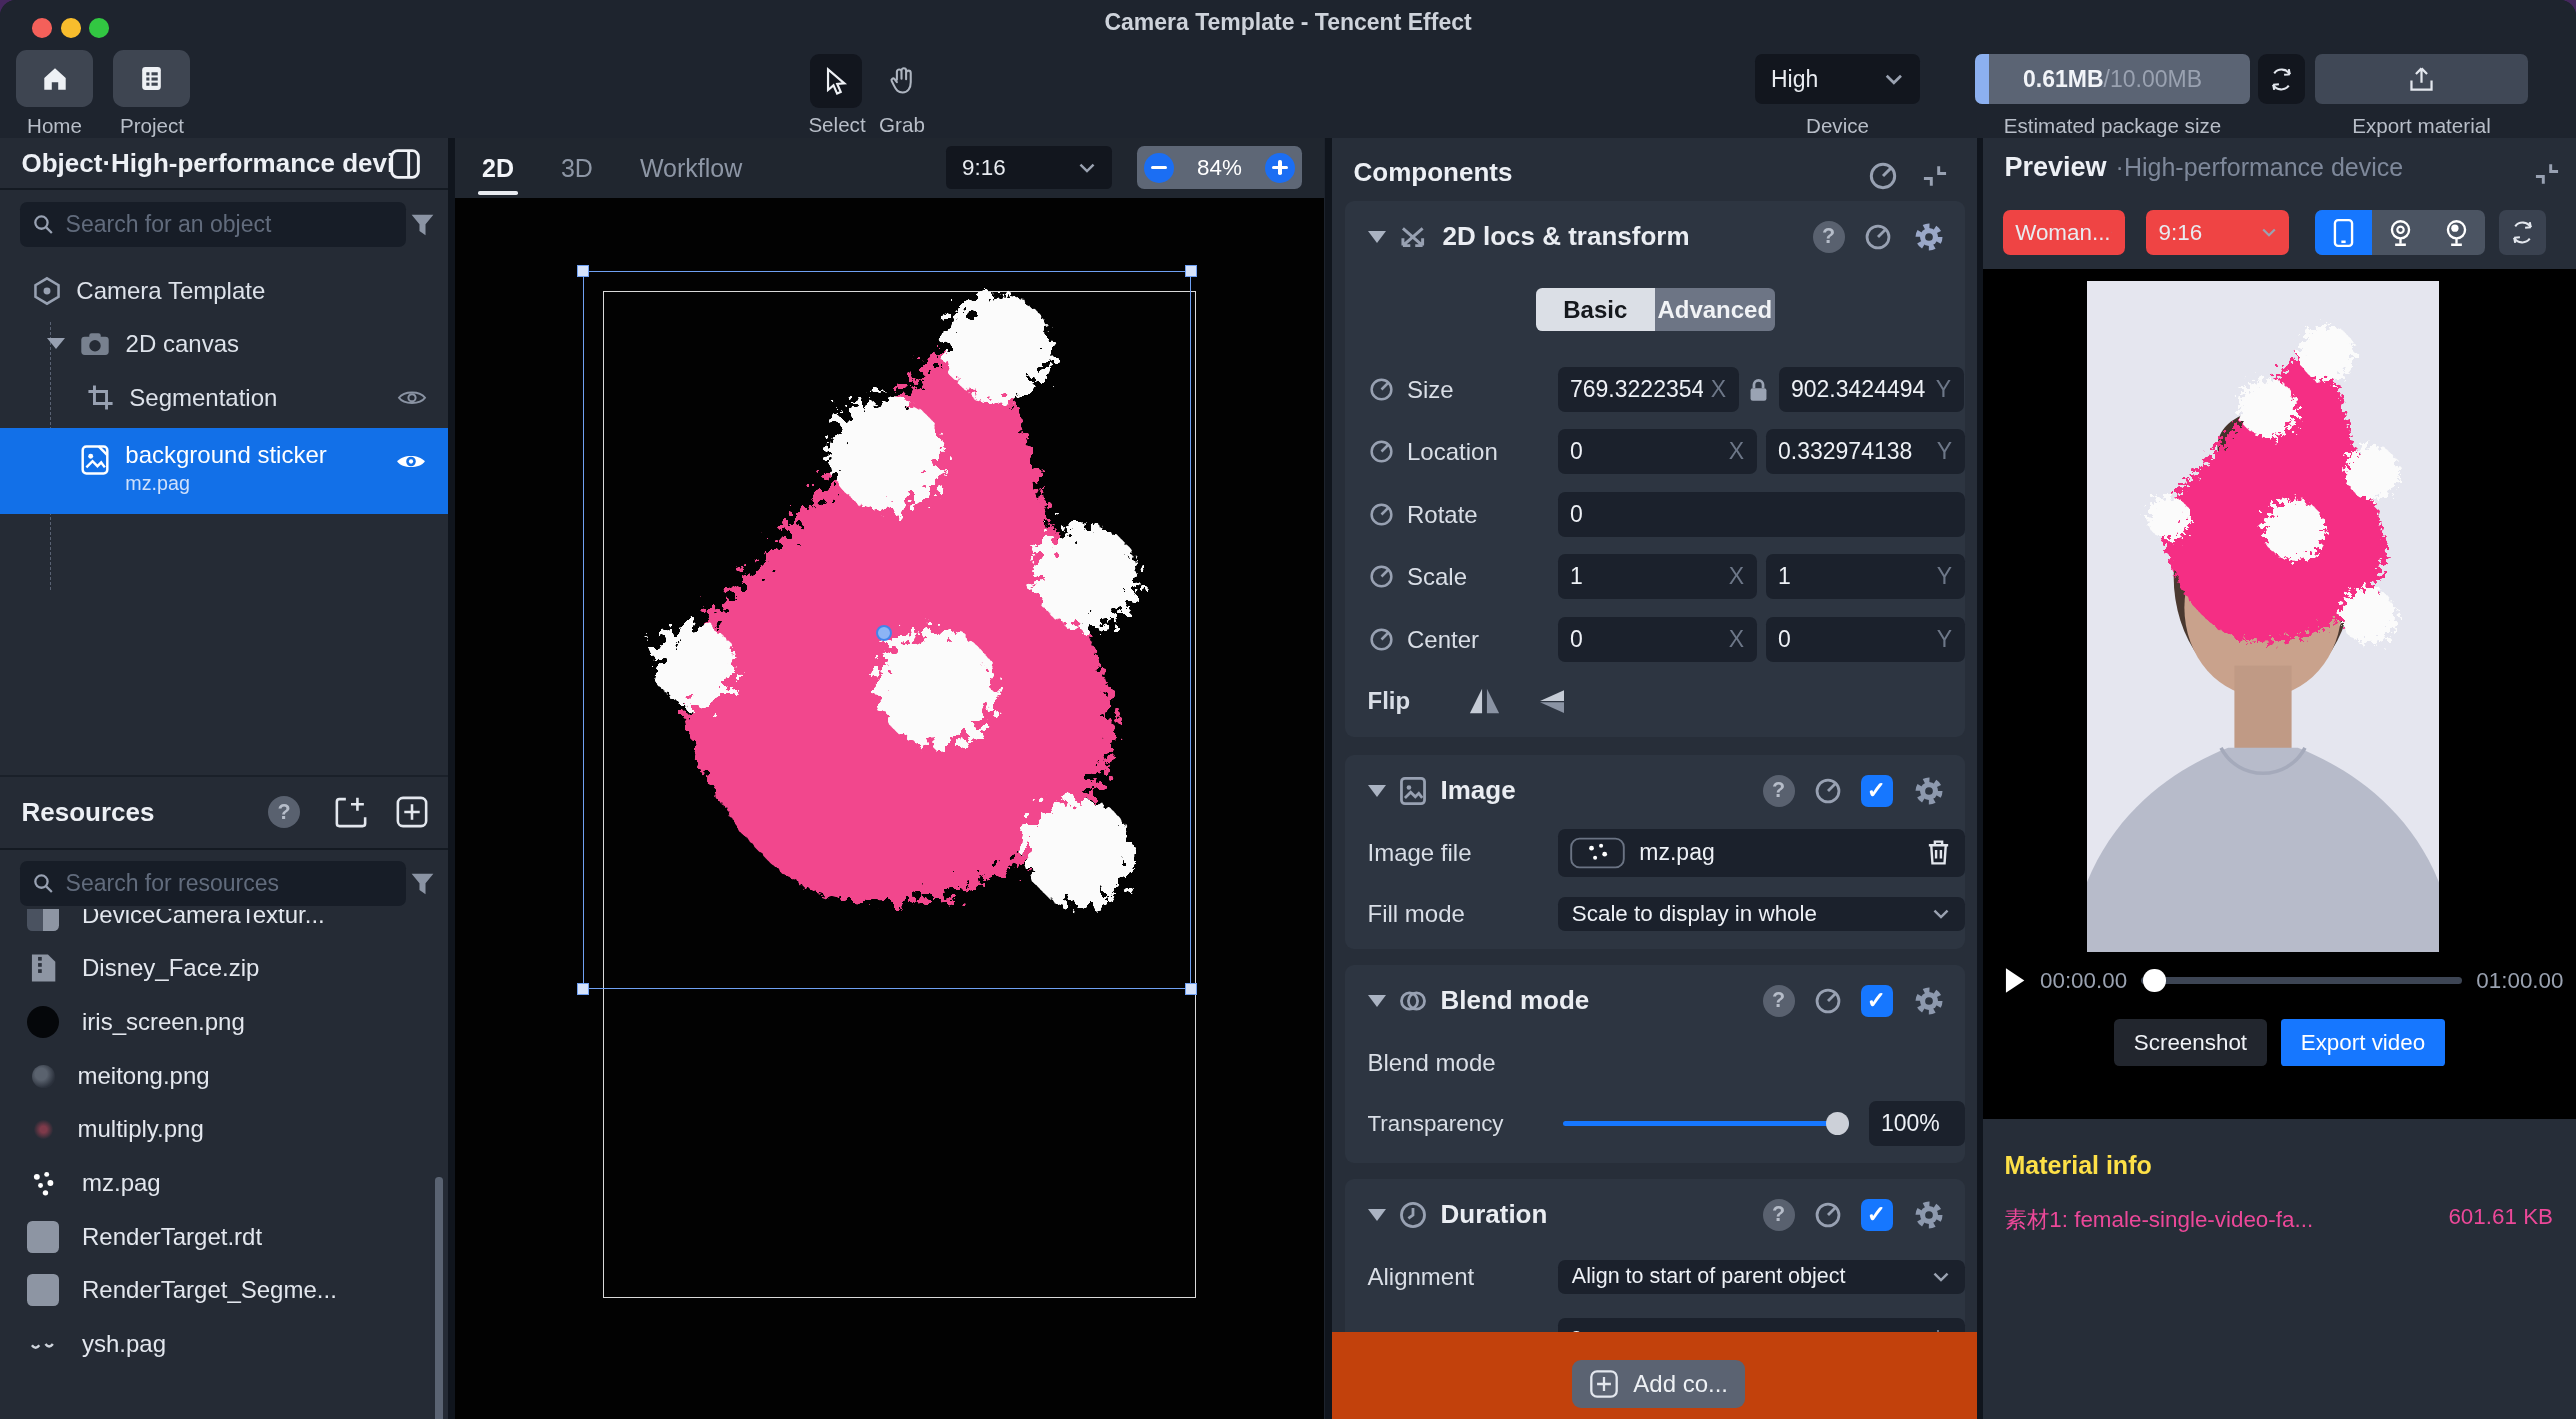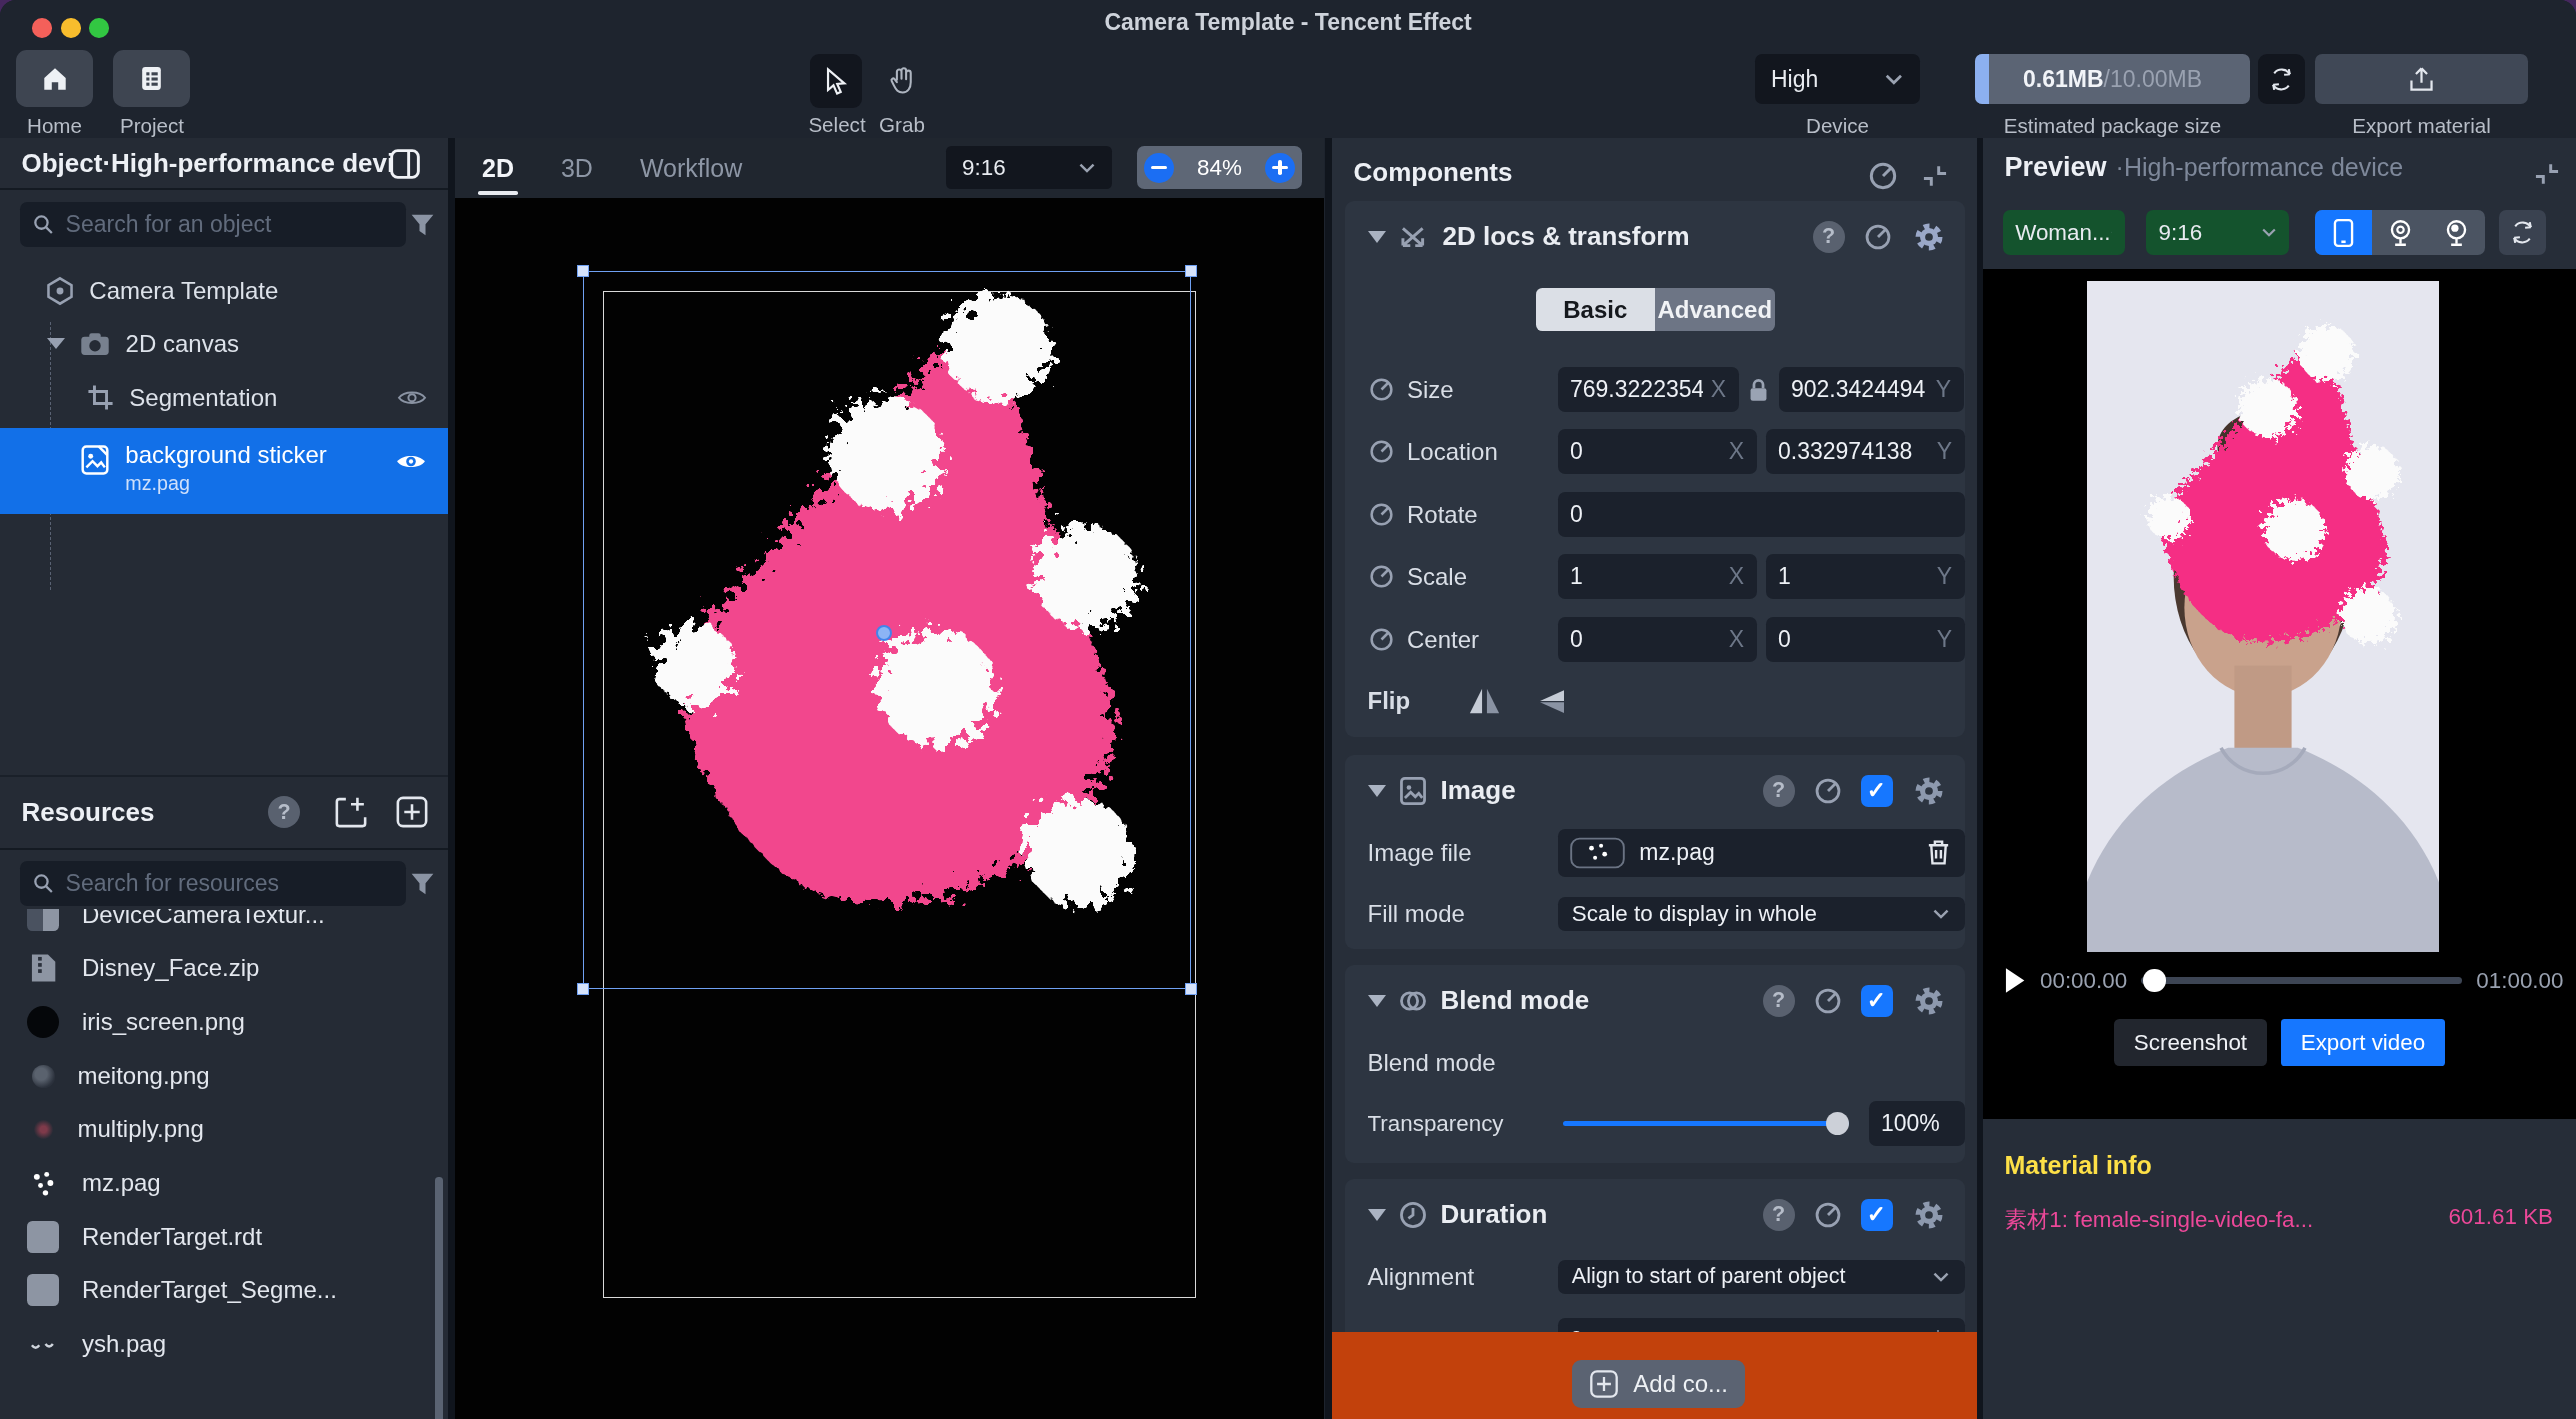--- a/index.html
+++ b/index.html
@@ -75,21 +75,21 @@
   .seg .a { flex:1; display:flex; align-items:center; justify-content:center; background:#6d7585; color:#f1f3f6; }
   .selbox { background:#1b212c; border-radius:7.2px; height:34px; display:flex; align-items:center; justify-content:space-between; padding:0 14.3px; color:#eef1f6; }
   .comp-bottom { position:absolute; left:0; right:0; bottom:0; height:87px; background:#c2410c; }
   .add-btn { position:absolute; left:240px; top:28px; width:173px; height:48px; background:#5b6372; border-radius:9px; display:flex; align-items:center; justify-content:center; gap:14.3px; color:#eef1f5; font-size:24px; }
   .track { height:5.4px; border-radius:2.7px; background:#1677ff; position:relative; }
   .knob { position:absolute; width:23px; height:23px; border-radius:50%; background:#ccd0d8; top:-9px; }
 
   
   .prev-hdr { position:absolute; top:14.3px; left:21.5px; display:flex; align-items:baseline; gap:9px; }
   .prev-sub { font-size:25px; color:#7e889a; }
-  .pv-sel { position:absolute; top:72px; height:45px; background:#14532d; border-radius:7.2px; display:flex; align-items:center; justify-content:space-between; padding:0 12.5px; color:#e8ebf0; font-size:22.4px; }
+  .pv-sel { position:absolute; top:72px; height:45px; background:#ef4444; border-radius:7.2px; display:flex; align-items:center; justify-content:space-between; padding:0 12.5px; color:#e8ebf0; font-size:22.4px; }
   .segdev { position:absolute; top:72px; left:332px; width:170px; height:45px; background:#4b5462; border-radius:7.2px; display:flex; overflow:hidden; }
   .segdev .s { flex:1; display:flex; align-items:center; justify-content:center; }
   .segdev .s.active { background:#1677ff; }
   .refresh-sq { position:absolute; top:72px; left:516px; width:47px; height:45px; background:#3a4250; border-radius:7.2px; display:flex; align-items:center; justify-content:center; }
   .video-zone { position:absolute; top:131px; left:0; right:0; height:850px; background:#000; }
   .video-frame { position:absolute; left:104px; top:11.6px; width:352px; height:671px; overflow:hidden; background:#e5e6ef; }
   .playrow { position:absolute; left:19.7px; right:12.5px; top:692px; height:39px; display:flex; align-items:center; gap:14.3px; color:#99a1b0; font-size:22.4px; }
   .timeline { flex:1; height:6.3px; background:#3d4554; border-radius:3.6px; position:relative; }
   .tknob { position:absolute; left:1.8px; top:-8px; width:22.4px; height:22.4px; background:#fff; border-radius:50%; }
   .btnrow { position:absolute; top:750px; left:0; right:0; display:flex; justify-content:center; gap:14.3px; }
@@ -192,21 +192,21 @@
       <svg width="25" height="25" viewBox="0 0 24 24">
           <circle cx="10" cy="10" r="6.5" class="icg"></circle>
           <line x1="15" y1="15" x2="21" y2="21" class="icg"></line>
         </svg>
       <input placeholder="Search for an object" style="">
     </div>
     <svg class="abs" style="left:408px;top:73px" width="29" height="29" viewBox="0 0 24 24">
         <path d="M3 3 H21 L14.5 11 V20 L9.5 16.5 V11 Z" fill="#8b94a4"></path>
       </svg>
 
-    <div class="tree-row" style="top:129px;padding-left:45px">
+    <div class="tree-row" style="top:129px;padding-left:32px">
       <svg width="30" height="30" viewBox="0 0 26 26">
           <polygon points="13,2 23,8 23,18 13,24 3,18 3,8" fill="none" stroke="#98a1b2" stroke-width="2.2"></polygon>
           <circle cx="13" cy="13" r="3" fill="#98a1b2"></circle>
         </svg>
       <span>Camera Template</span>
     </div>
     <div class="abs" style="left:50px;top:184px;width:1.8px;height:268px;border-left:1.8px dashed #596273"></div>
     <div class="tree-row" style="top:182px;padding-left:47px">
       <span style="width:0;height:0;border-left:9px solid transparent;border-right:9px solid transparent;border-top:11.6px solid #97a0b1"></span>
       <svg width="32" height="27" viewBox="0 0 28 22">

